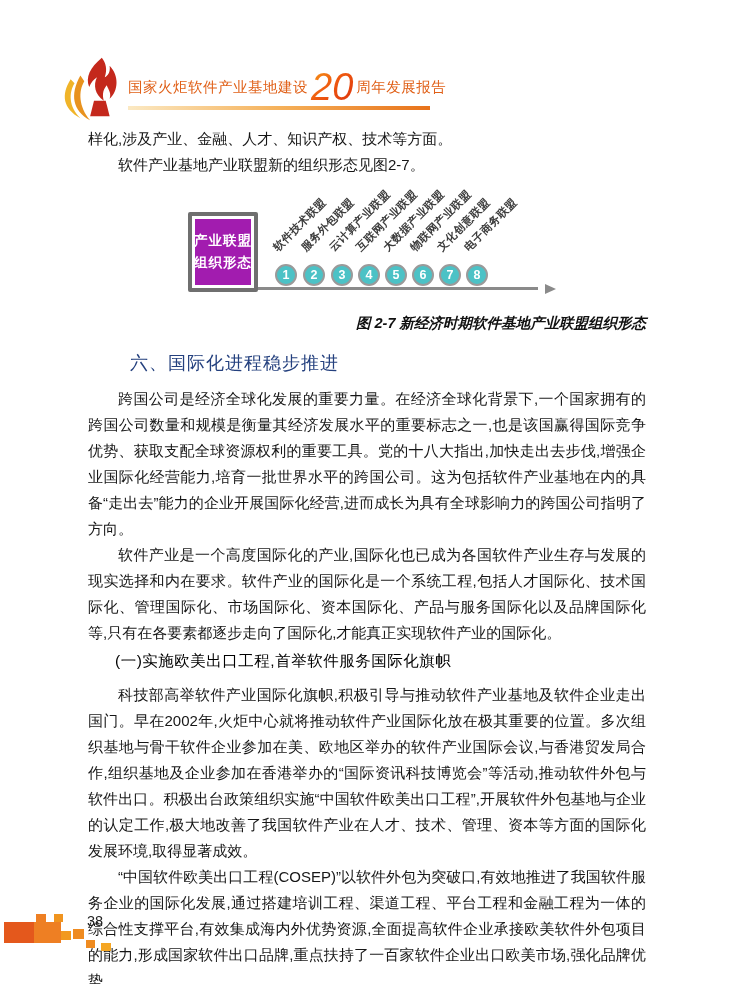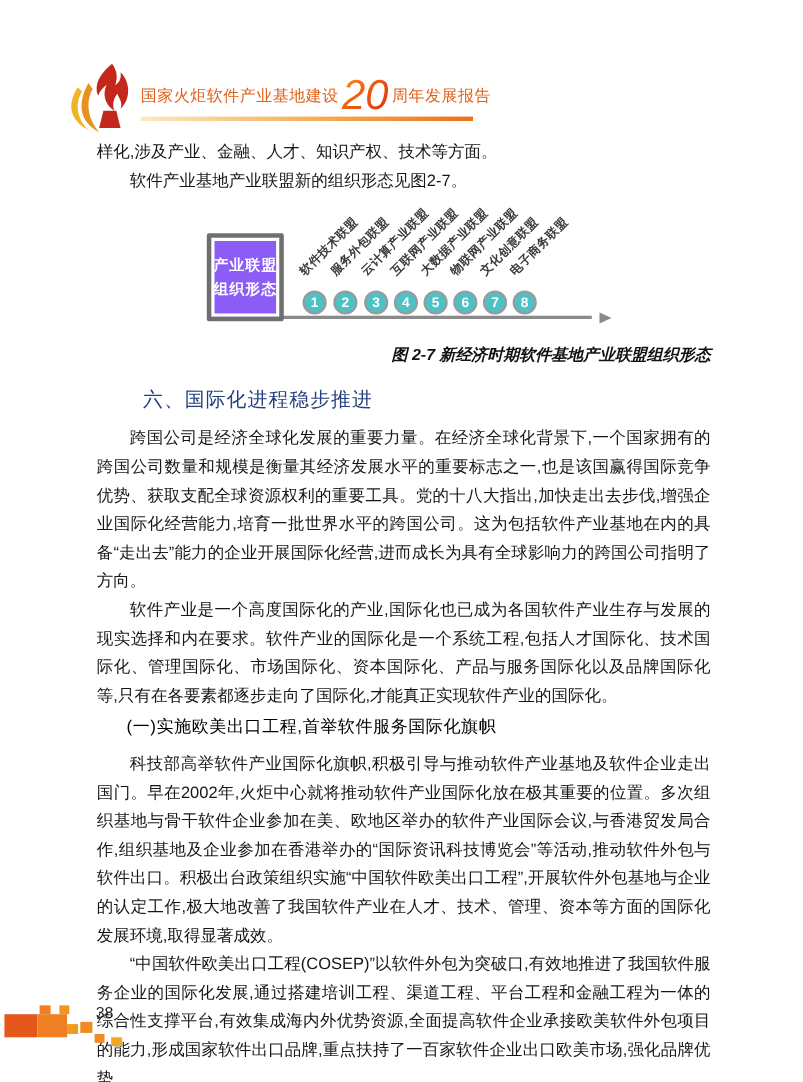--- a/index.html
+++ b/index.html
@@ -22,21 +22,21 @@
            text-align:justify;color:#161616;}
   .content p{margin:0;text-indent:2em;}
   .content p.no-indent{text-indent:0;}
 
   
   .figure-wrap{position:relative;width:370px;height:116px;margin:8px 0 2px 100px;}
   .axis-line{position:absolute;left:2px;bottom:12px;width:348px;height:3px;background:#8a8a8a;}
   .axis-arrow{position:absolute;right:2px;bottom:8.5px;width:0;height:0;
     border-left:11px solid #8a8a8a;border-top:5px solid transparent;border-bottom:5px solid transparent;}
   .org-box{position:absolute;left:0;bottom:10px;width:62px;height:72px;
-    border:4px solid #6f6f6f;background:#8b5cf6;background-clip:padding-box;
+    border:4px solid #6f6f6f;background:#a21caf;background-clip:padding-box;
     box-shadow:inset 0 0 0 3px #ffffff;display:flex;flex-direction:column;
     align-items:center;justify-content:center;border-radius:2px;}
   .org-box span{color:#ffffff;font-weight:bold;font-size:13.5px;line-height:22px;letter-spacing:1px;}
   .node{position:absolute;bottom:16px;width:22px;height:22px;border-radius:50%;
     background:#4cc2c6;border:2px solid #9a9a9a;box-sizing:border-box;
     display:flex;align-items:center;justify-content:center;
     color:#fff;font-size:12.5px;font-weight:bold;}
   .node-label{position:absolute;bottom:44px;transform:rotate(-45deg);transform-origin:0 100%;
     white-space:nowrap;font-size:11px;font-weight:bold;color:#3c3c3c;letter-spacing:.5px;}
   .figure-caption{text-align:right;font-weight:bold;font-size:14.5px;text-indent:0;

